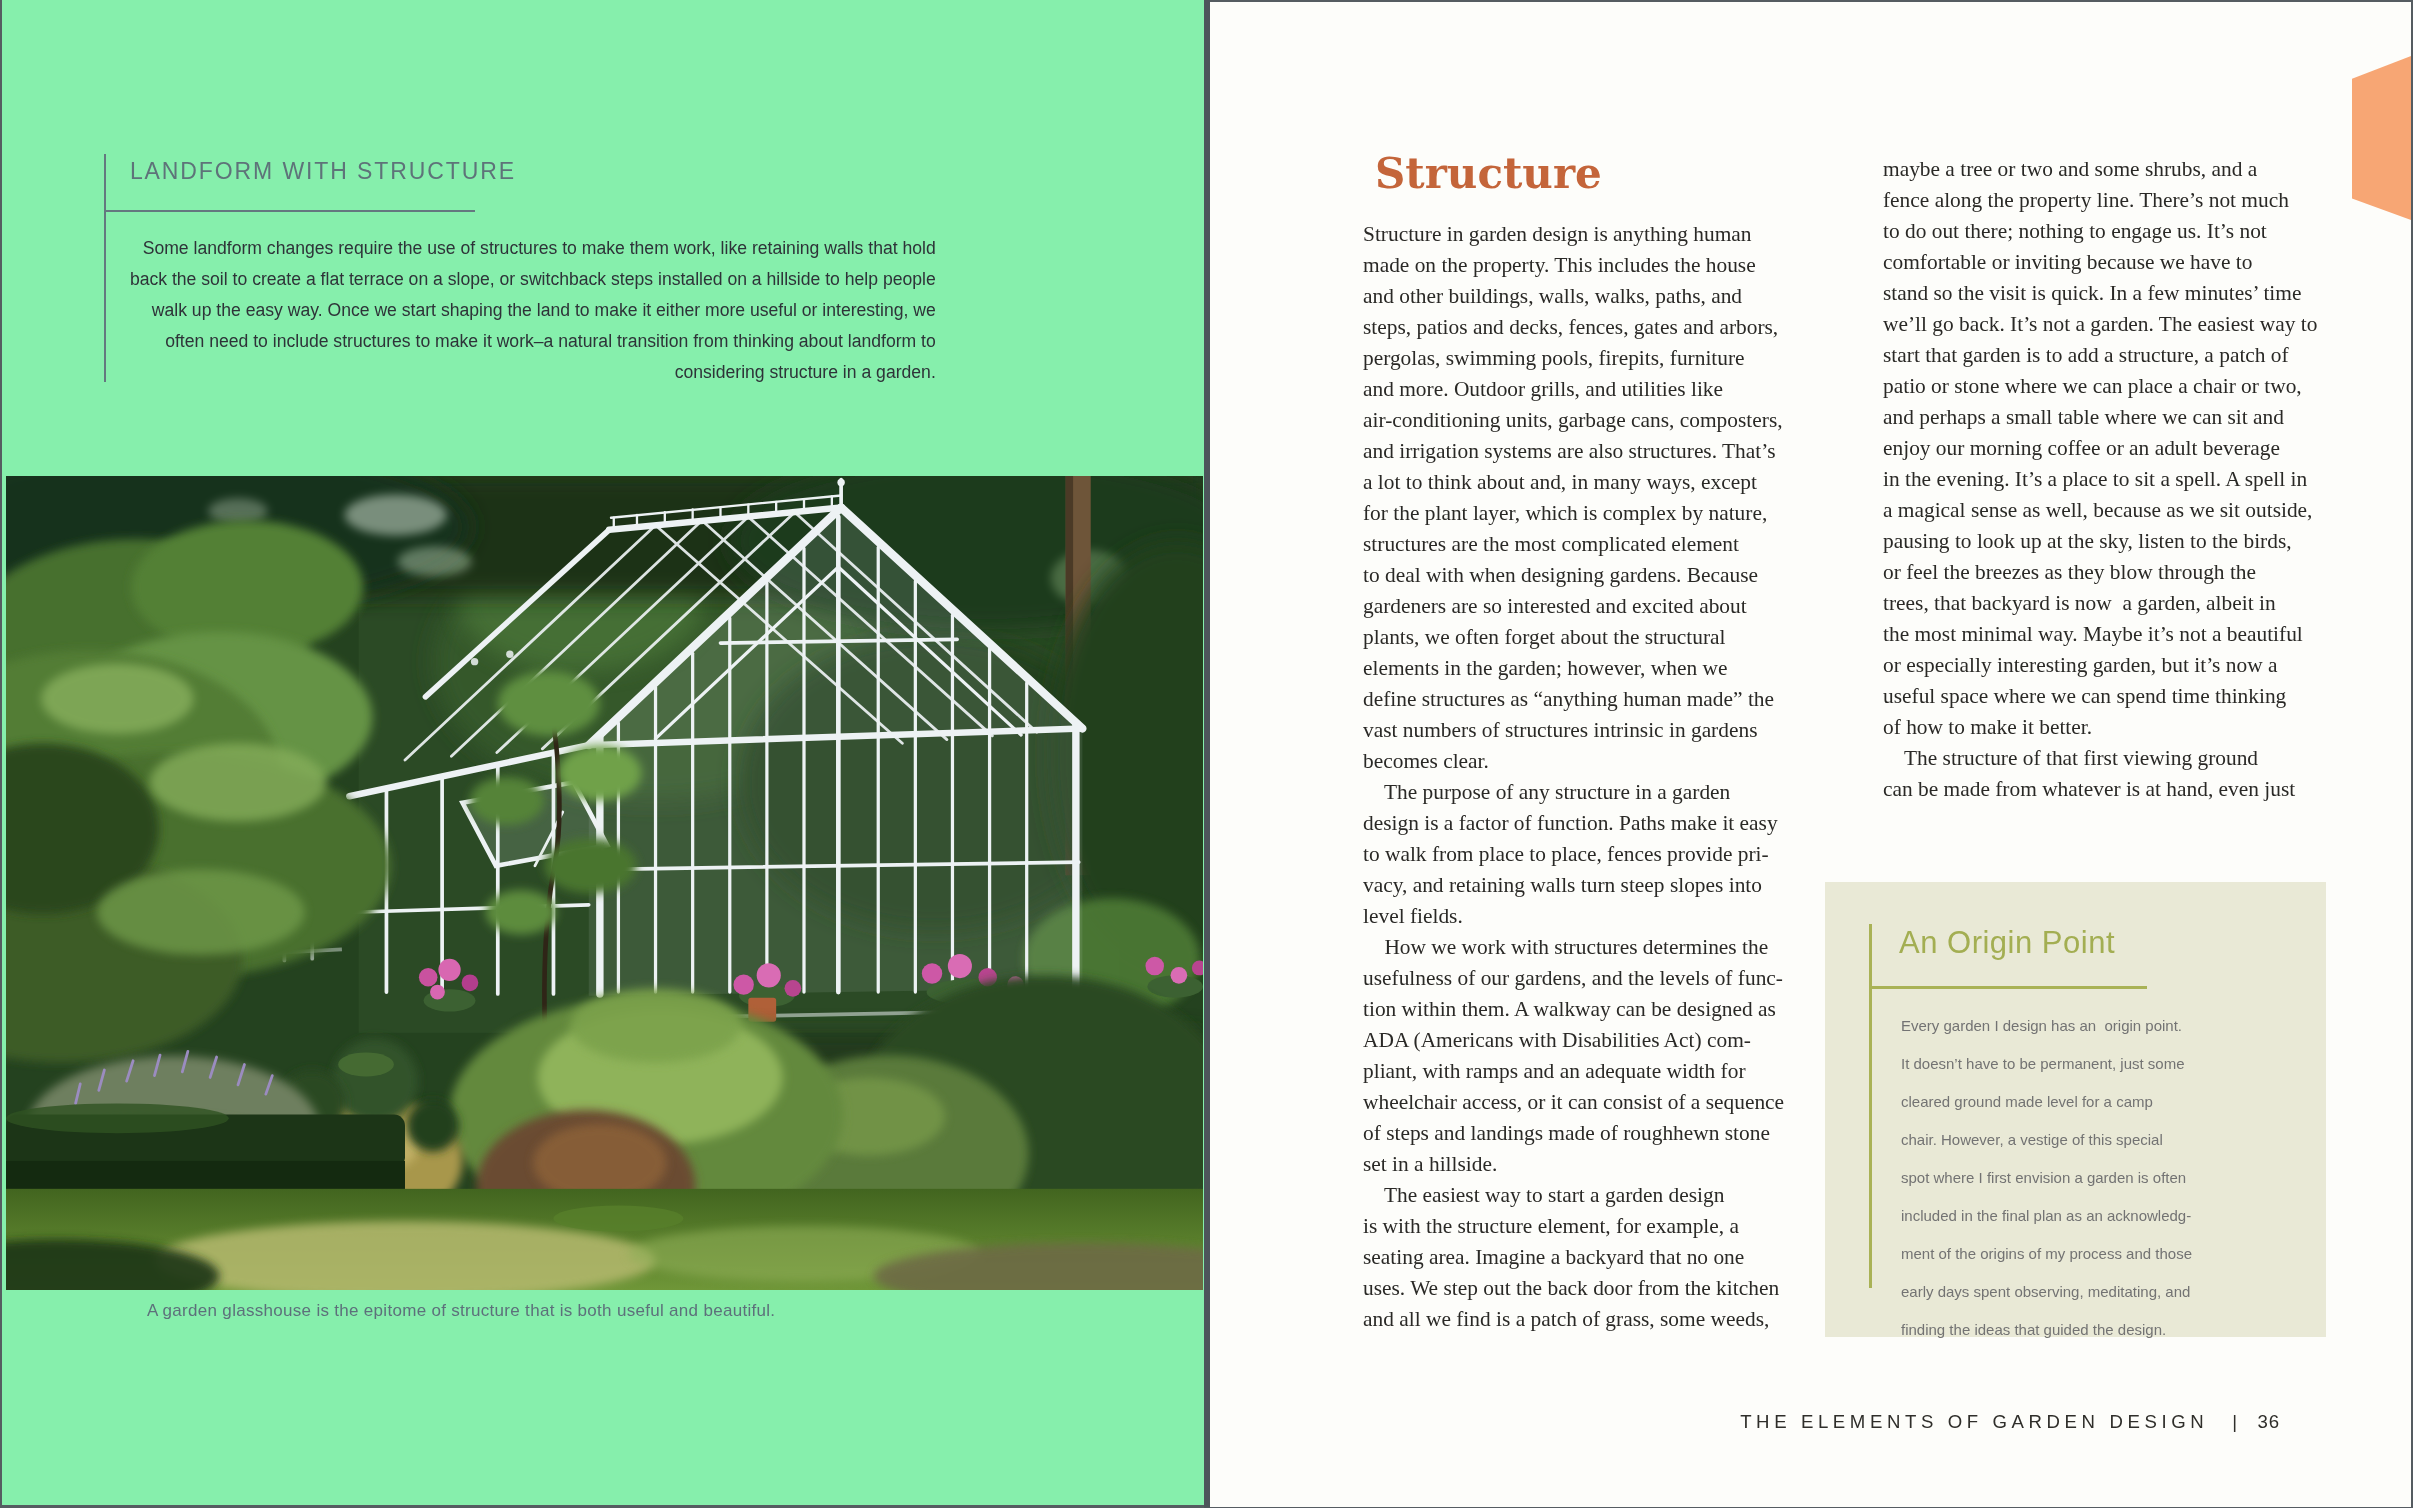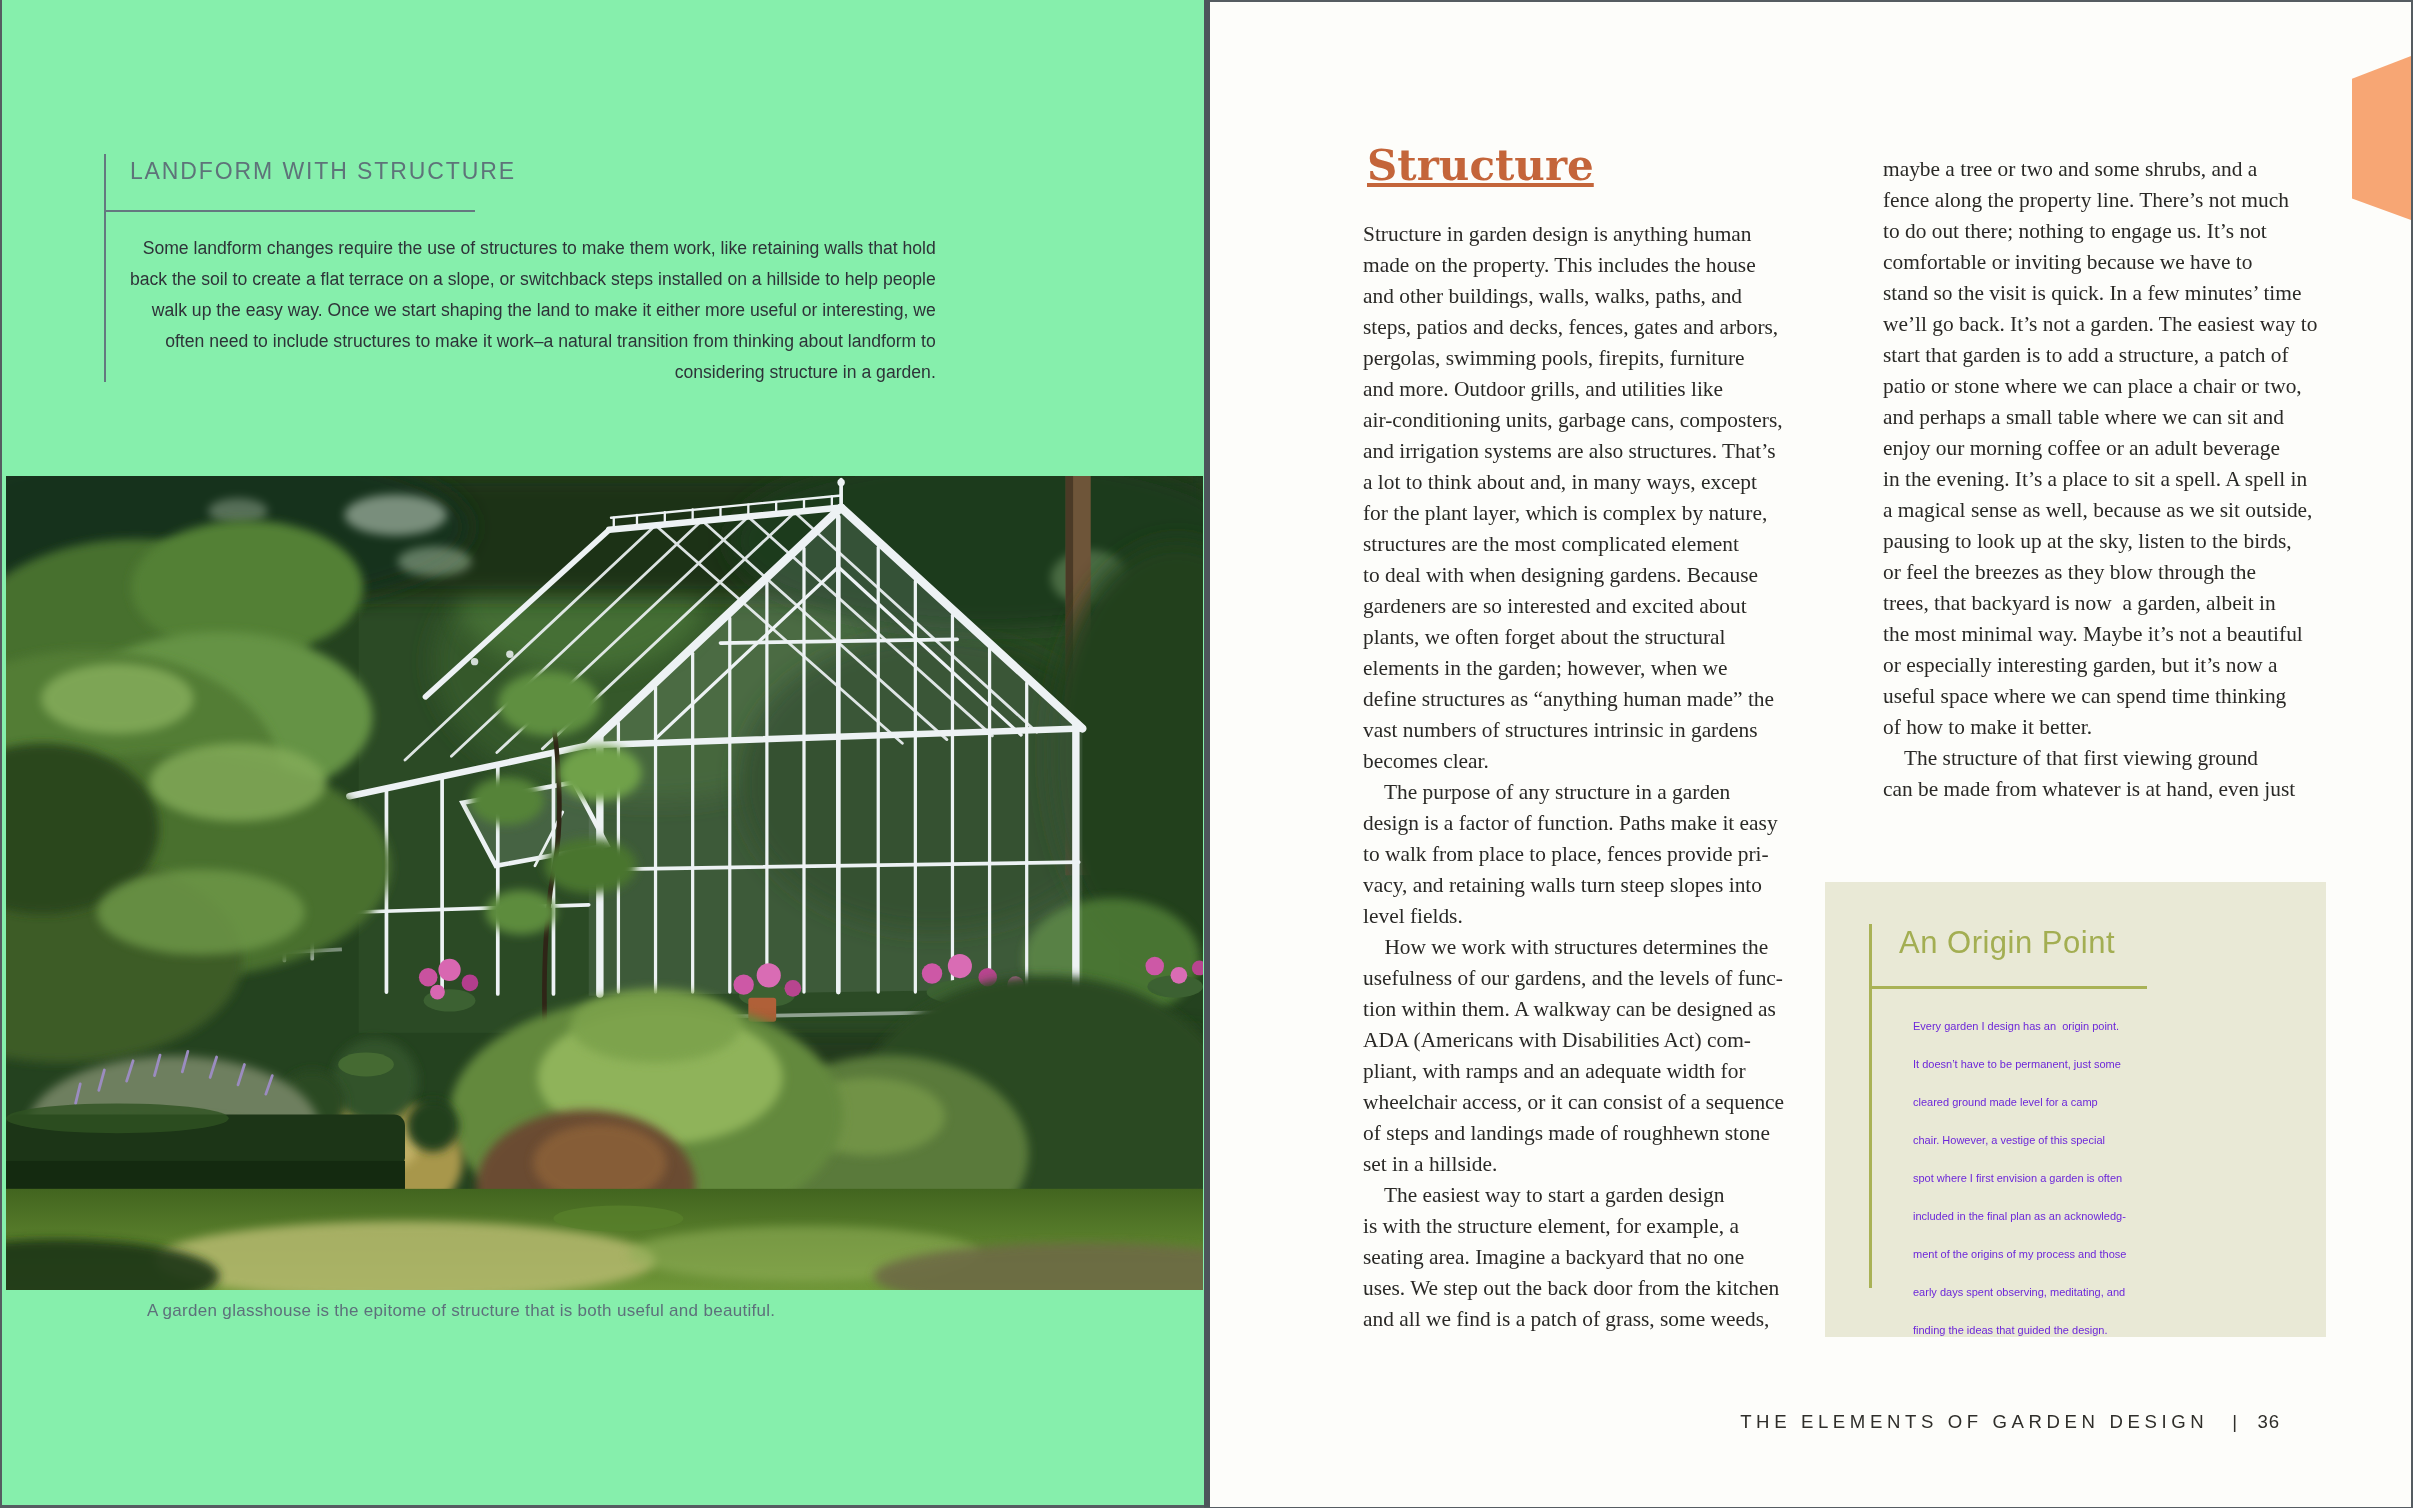--- a/index.html
+++ b/index.html
@@ -63,22 +63,22 @@
     position:absolute;left:615px;top:880px;width:501px;height:455px;
     background:#e9e9d6;
   }
   .ob-vline{position:absolute;left:44px;top:42px;width:2.8px;height:364px;background:#a9b256;}
   .ob-heading{
     position:absolute;left:74px;top:43px;
     font-size:31px;color:#a3ae52;font-weight:400;letter-spacing:0.5px;white-space:pre;
   }
   .ob-rule{position:absolute;left:44px;top:104px;width:278px;height:2.8px;background:#a9b256;}
   .ob-body{
-    position:absolute;left:88px;top:125px;
-    font-size:11px;line-height:38px;color:#6d28d9;
+    position:absolute;left:76px;top:125px;
+    font-size:15px;line-height:38px;color:#737373;
     white-space:pre;
   }
   .footer{
     position:absolute;right:131px;top:1409px;
     display:flex;align-items:flex-end;
     font-size:18.6px;color:#2f2e2a;
   }
   .footer .ftitle{letter-spacing:4.6px;white-space:pre;}
   .footer .fsep{margin:0 20.4px 0 24px;color:#2f2e2a;}
   .footer .fnum{letter-spacing:0.9px;}
@@ -305,21 +305,21 @@
   </svg>
 
   <div class="lf-caption">A garden glasshouse is the epitome of structure that is both useful and beautiful.</div>
 </div>
 
 <div class="spine"></div>
 
 <div class="page-right">
   <div class="tab"></div>
 
-  <h1 class="chapter-heading" style="margin:4px;text-decoration:underline;">Structure</h1>
+  <h1 class="chapter-heading" style="margin:12px;">Structure</h1>
 
   <div class="bodycol col1">Structure in garden design is anything human
 made on the property. This includes the house
 and other buildings, walls, walks, paths, and
 steps, patios and decks, fences, gates and arbors,
 pergolas, swimming pools, firepits, furniture
 and more. Outdoor grills, and utilities like
 air-conditioning units, garbage cans, composters,
 and irrigation systems are also structures. That’s
 a lot to think about and, in many ways, except

